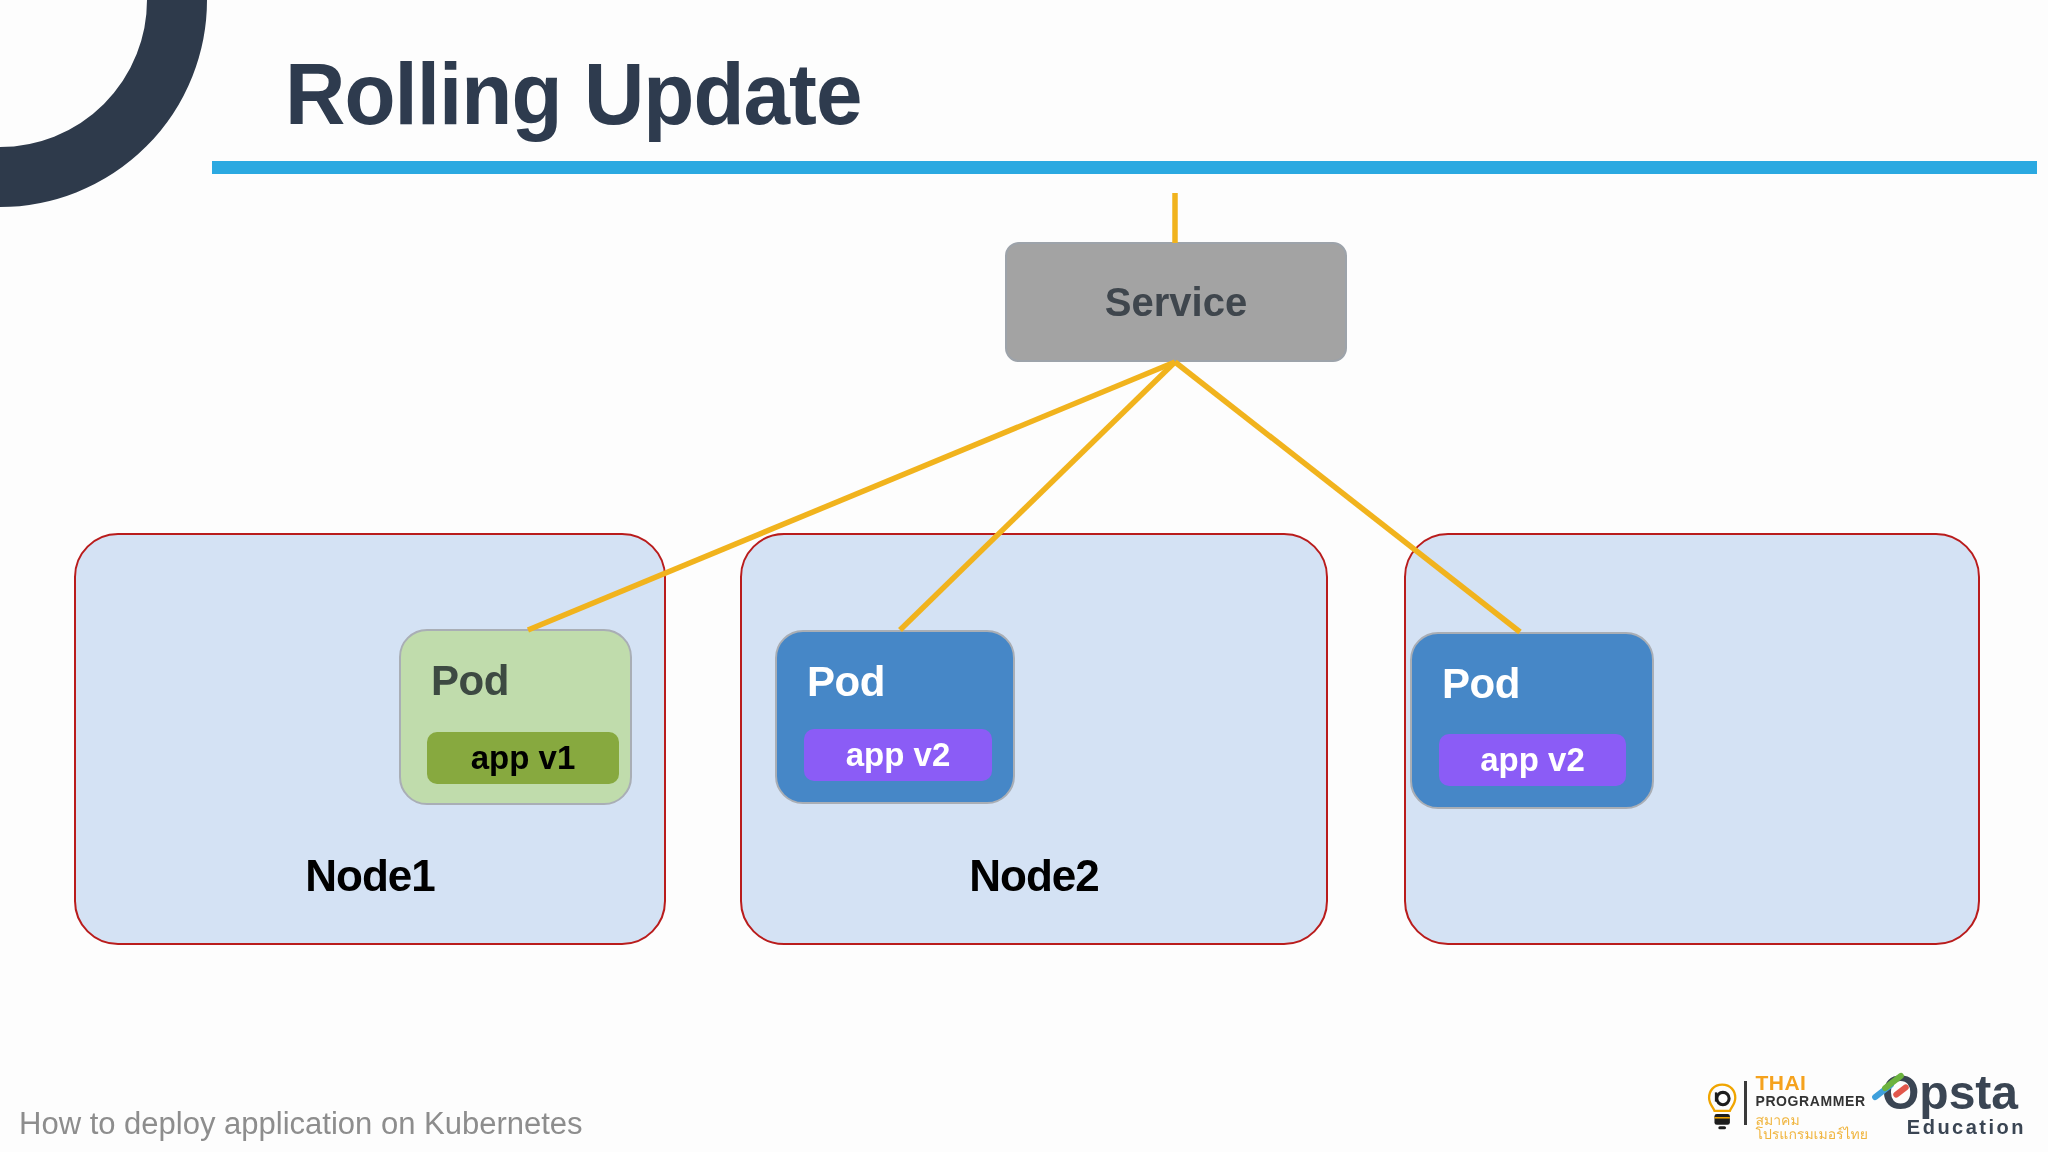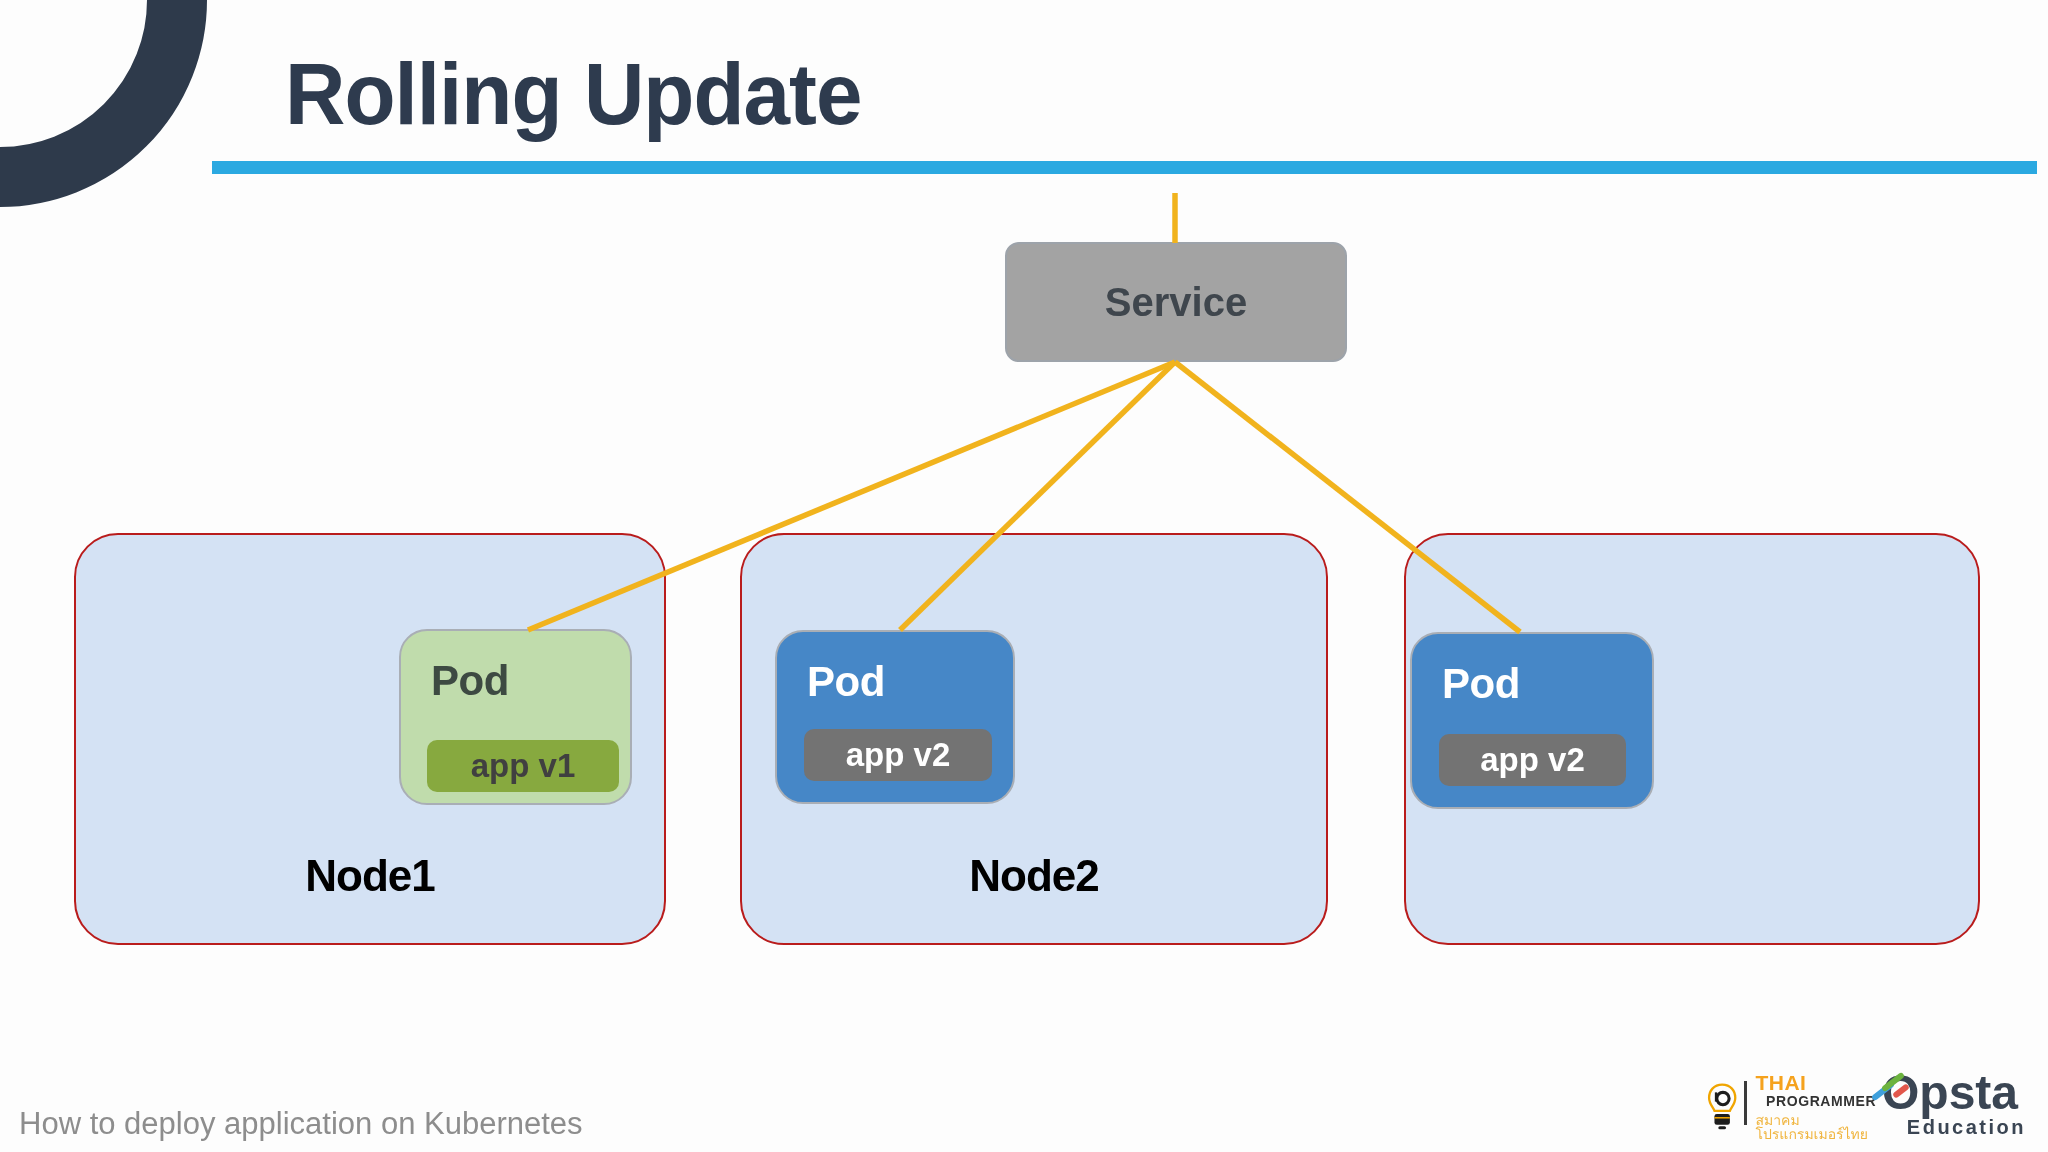--- a/index.html
+++ b/index.html
@@ -39,40 +39,40 @@
   
   .pod { position:absolute; border-radius:28px; border:2px solid #a9aeb5; }
   .pod.green { background:#c0dcac; }
   .pod.blue  { background:#4687c7; }
   .pod-label { position:absolute; left:30px; top:26px; font-size:42px; font-weight:bold;
                letter-spacing:-0.5px; }
   .pod.green .pod-label { color:#3d4a42; }
   .pod.blue  .pod-label { color:#ffffff; }
   .app-badge { position:absolute; border-radius:10px; text-align:center;
                font-size:33px; font-weight:bold; }
-  .app-badge.v1 { background:#87a93f; color:#404040;margin-top:8px; }
-  .app-badge.v2 { background:#737373; color:#ffffff; }
+  .app-badge.v1 { background:#87a93f; color:#000000; }
+  .app-badge.v2 { background:#8b5cf6; color:#ffffff; }
 
   .pod1 { left:323px; top:94px; width:233px; height:176px; }
   .pod1 .app-badge { left:26px; top:101px; width:192px; height:52px; line-height:52px; }
   .pod2 { left:33px; top:95px; width:240px; height:174px; }
   .pod2 .app-badge { left:27px; top:97px; width:188px; height:52px; line-height:52px; }
   .pod3 { left:4px; top:97px; width:244px; height:177px; }
   .pod3 .app-badge { left:27px; top:100px; width:187px; height:52px; line-height:52px; }
 
   
   .footer-text { position:absolute; left:19px; top:1106px; font-size:31px; color:#8d8d8d; }
 
   
   .tp-logo { position:absolute; left:1706px; top:1072px; display:flex; align-items:center; }
   .tp-bulb { width:42px; height:66px; }
   .tp-divider { width:4px; height:44px; background:#3b3b3b; margin:0 8px 8px 6px; }
   .tp-text { display:flex; flex-direction:column; line-height:1.05; }
   .tp-line1 { font-size:21px; font-weight:bold; color:#f5a21d; letter-spacing:0.5px; }
-  .tp-line2 { font-size:14px; font-weight:bold; color:#333333; letter-spacing:0.6px;text-align:right; }
+  .tp-line2 { font-size:14px; font-weight:bold; color:#333333; letter-spacing:0.6px; }
   .tp-line3 { font-size:14px; color:#f0b53f; margin-top:4px; }
 
   
   .opsta-logo { position:absolute; left:1876px; top:1068px; width:150px; }
   .opsta-name { font-size:48px; font-weight:bold; color:#3a4553; letter-spacing:0px;
                 line-height:1.05; margin-left:6px; }
   .opsta-sub  { font-size:20px; font-weight:bold; color:#3a4553; letter-spacing:2.5px;
                 text-align:right; margin-top:-2px; }
   .opsta-stripes { position:absolute; left:-6px; top:2px; width:40px; height:34px; }
   .opsta-stripe { position:absolute; border-radius:3px; transform:rotate(-38deg); }

